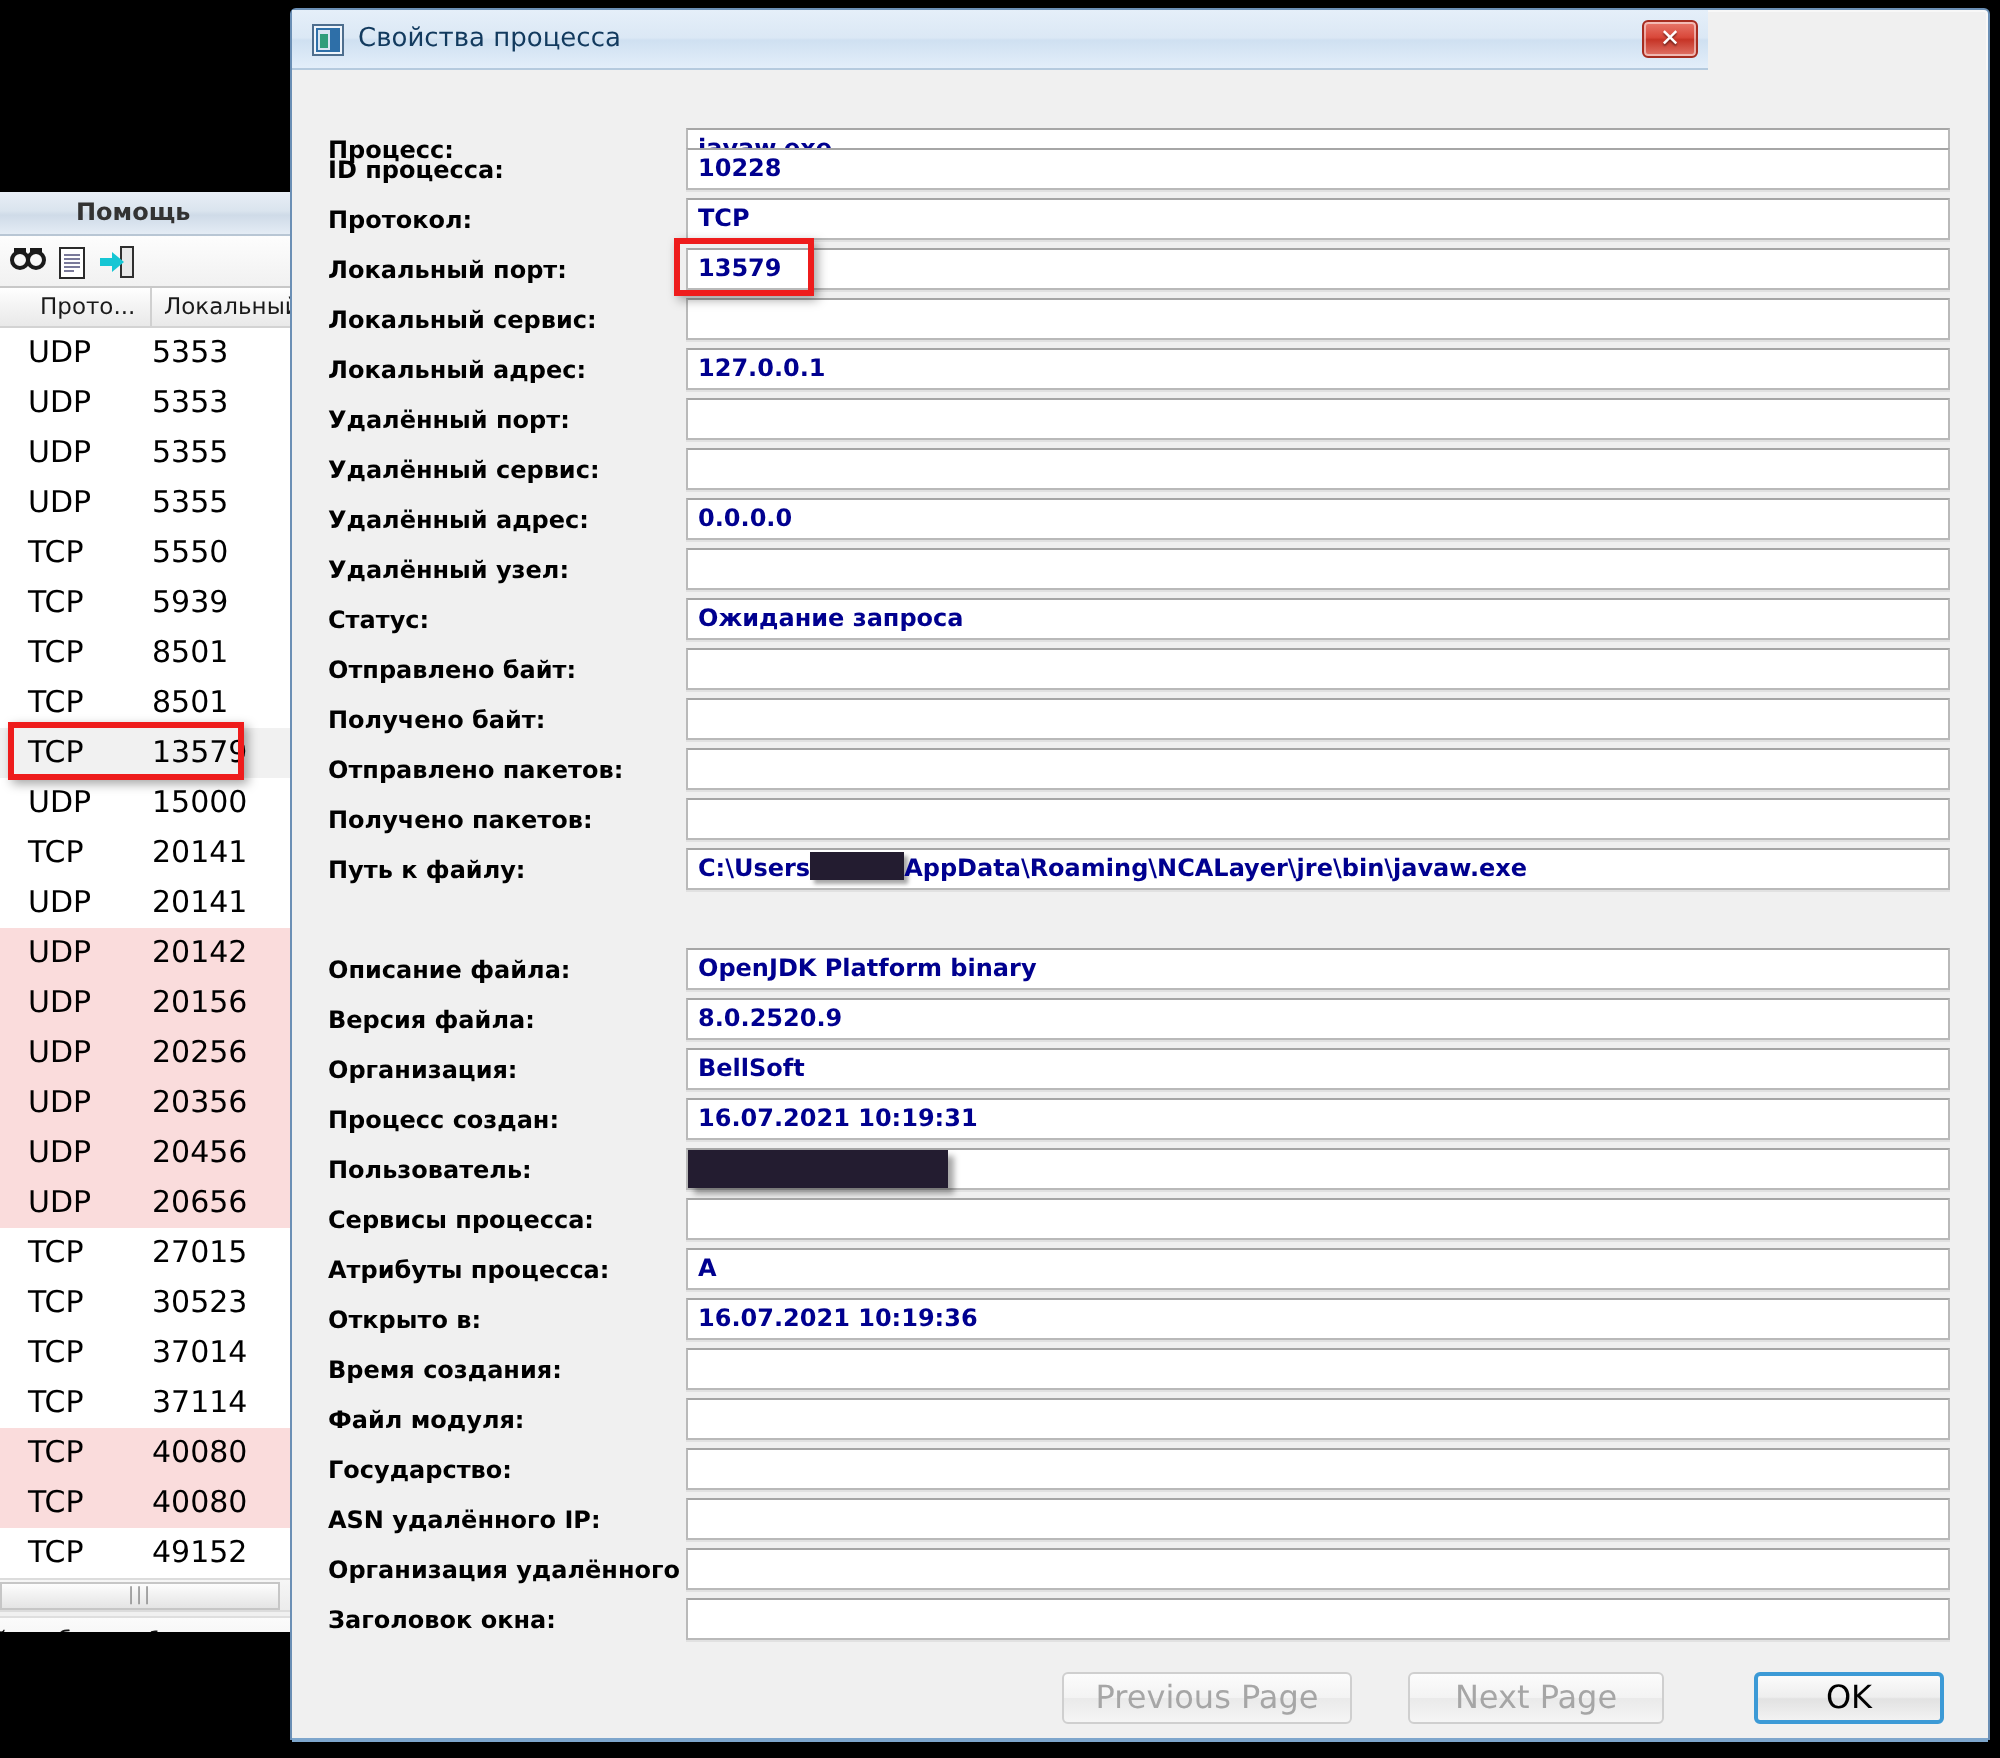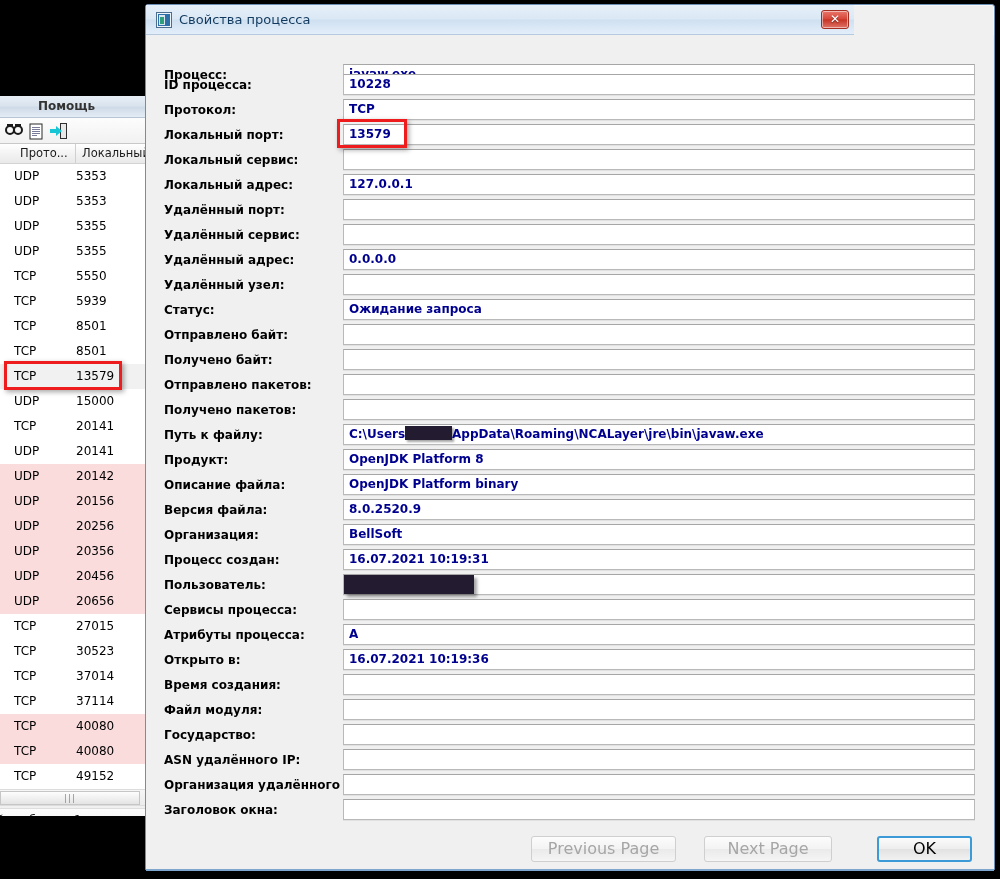--- a/index.html
+++ b/index.html
@@ -63,21 +63,21 @@
   }
   #bg-rows {
     position: absolute; left: 0; top: 68px;
     width: 147px; height: 625px;
     background: #ffffff;
     overflow: hidden;
   }
   .conn-row {
     position: relative;
     height: 25px; line-height: 25px;
-    font-size: 12px; color: #000;
+    font-size: 15px; color: #000;
     white-space: nowrap;
   }
   .conn-row.pink { background: #fadcdc; }
   .conn-row.sel  { background: #f1f1f1; }
   .conn-row .proto { position: absolute; left: 14px; }
   .conn-row .port  { position: absolute; left: 76px; }
 
   #bg-hscroll {
     position: absolute; left: 0; top: 693px;
     width: 147px; height: 17px;
@@ -471,24 +471,20 @@
           <div class="field-value"></div>
         </div>
         <div class="field-row" style="top: 364px;">
           <div class="field-label">Получено пакетов:</div>
           <div class="field-value"></div>
         </div>
         <div class="field-row" style="top: 389px;">
           <div class="field-label">Путь к файлу:</div>
           <div class="field-value"><span>C:\Users</span><span class="redact-inline"></span><span>AppData\Roaming\NCALayer\jre\bin\javaw.exe</span></div>
         </div>
-        <div class="field-row" style="top: 414px;">
-          <div class="field-label">Продукт:</div>
-          <div class="field-value">OpenJDK Platform 8</div>
-        </div>
         <div class="field-row" style="top: 439px;">
           <div class="field-label">Описание файла:</div>
           <div class="field-value">OpenJDK Platform binary</div>
         </div>
         <div class="field-row" style="top: 464px;">
           <div class="field-label">Версия файла:</div>
           <div class="field-value">8.0.2520.9</div>
         </div>
         <div class="field-row" style="top: 489px;">
           <div class="field-label">Организация:</div>

